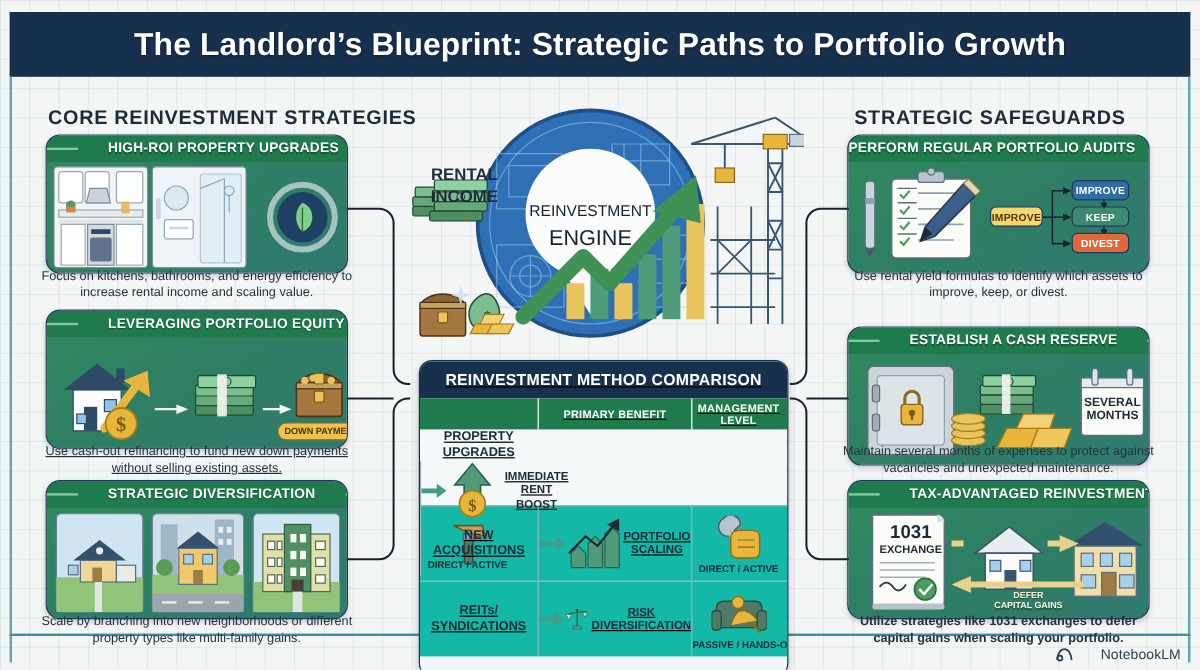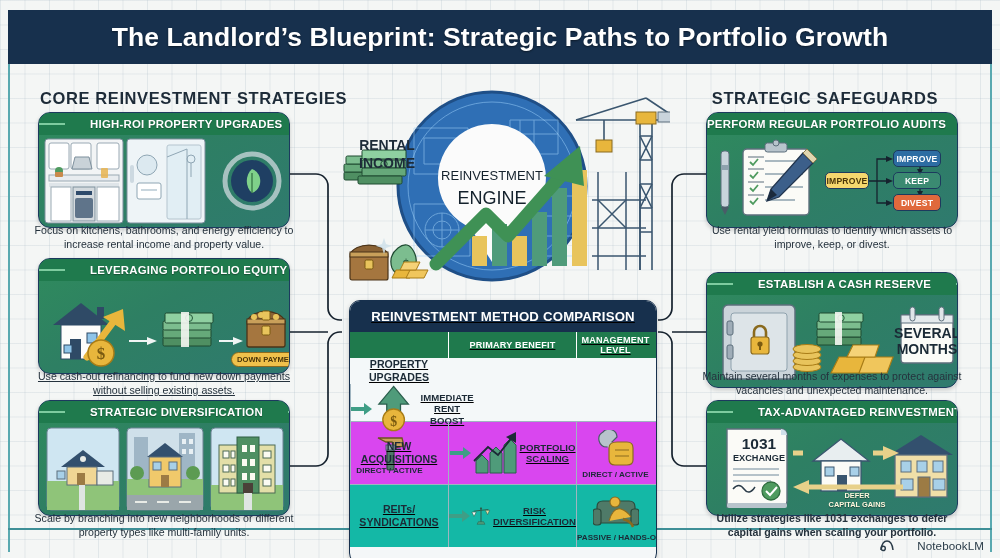--- a/index.html
+++ b/index.html
@@ -113,21 +113,21 @@
   .col3{ width:78px; flex:none; }
   #table .thead .col2, #table .thead .col3{ border-left:1.6px solid #fff; }
   #table .trow{
     height:63px; display:flex; align-items:stretch; border-top:1.4px solid #9fb4c0;
   }
   #table .trow:nth-child(3){ border-top:none; }
   #table .trow .td{
     display:flex; align-items:center; justify-content:center; position:relative;
   }
   #table .trow .col2, #table .trow .col3{ border-left:1.4px solid #9fb4c0; }
-  #table .r1{ background:#f4f8f9;flex-direction:column; } #table .r2{ background:#d946ef; } #table .r3{ background:#14b8a6; }
+  #table .r1{ background:#f4f8f9;flex-direction:column; } #table .r2{ background:#14b8a6; } #table .r3{ background:#14b8a6; }
   .method{
     font-size:10.6px; font-weight:bold; color:#1b2a36; text-align:center; line-height:1.22;
   }
   .benefit{
     font-size:9.6px; font-weight:bold; color:#1b2a36; text-align:center; line-height:1.2;
   }
   .mgmt{
     position:absolute; bottom:5px; left:0; width:100%;
     font-size:8.1px; font-weight:bold; color:#1b2a36; text-align:center; white-space:nowrap;
   }
@@ -229,21 +229,21 @@
         <path d="M152,28 v14" stroke="#8fa6b4" fill="none"></path>
         <rect x="91" y="30" width="4" height="18" rx="2" fill="#cdd9e1"></rect>
 
         <circle cx="213" cy="46" r="27" fill="none" stroke="#cfd9dd" stroke-width="5" opacity=".75"></circle>
         <circle cx="213" cy="46" r="21" fill="#1f3f63"></circle>
         <path d="M213,34 C224,38 224,54 213,58 C206,52 206,40 213,34 Z" fill="#7fd18a"></path>
         <path d="M213,58 L213,38" stroke="#2f6d3f" stroke-width="1.2"></path>
       </svg>
     </div>
   </div>
-  <div class="caption" id="cap-l1">Focus on kitchens, bathrooms, and energy efficiency to increase rental income and property value.</div>
+  <div class="caption" id="cap-l1">Focus on kitchens, bathrooms, and energy efficiency to increase rental income and scaling value.</div>
 
   <div class="card" id="c-l2">
     <div class="hd">
       <span class="rule"></span>
       <span class="lbl">LEVERAGING PORTFOLIO EQUITY</span>
       <span class="rule"></span>
     </div>
     <div class="body">
       <svg width="252" height="92" viewBox="0 0 252 92">
 
@@ -345,21 +345,21 @@
           <rect x="192" y="42" width="4" height="7" fill="#fbfbf2" stroke="#4c6b54"></rect>
         <rect x="184" y="56" width="6" height="7" fill="#fbfbf2" stroke="#4c6b54"></rect>
           <rect x="192" y="56" width="4" height="7" fill="#fbfbf2" stroke="#4c6b54"></rect>
         <rect x="224" y="28" width="8" height="7" fill="#fbfbf2" stroke="#4c6b54"></rect>
         <rect x="224" y="42" width="8" height="7" fill="#fbfbf2" stroke="#4c6b54"></rect>
         <rect x="224" y="56" width="8" height="7" fill="#fbfbf2" stroke="#4c6b54"></rect>
         <rect x="205" y="70" width="8" height="17" fill="#dfe5e2"></rect>
       </svg>
     </div>
   </div>
-  <div class="caption" id="cap-l3">Scale by branching into new neighborhoods or different property types like multi-family units.</div>
+  <div class="caption" id="cap-l3">Scale by branching into new neighborhoods or different property types like multi-family gains.</div>
 
   <div class="card" id="c-r1">
     <div class="hd">
 
       <span class="lbl">PERFORM REGULAR PORTFOLIO AUDITS</span>
 
     </div>
     <div class="body">
       <svg width="252" height="92" viewBox="0 0 252 92">
 
@@ -450,21 +450,21 @@
           <path d="M124,78 L132,62 L160,62 L154,78 Z" fill="#e8b63c"></path>
           <path d="M152,78 L158,62 L186,62 L180,78 Z" fill="#f0c65c"></path>
           <path d="M140,62 L146,50 L172,50 L168,62 Z" fill="#f5d277"></path>
         </g>
 
         <rect x="194" y="20" width="52" height="48" rx="3" fill="#fbfbf7" stroke="#5d6f7c" stroke-width="1.4"></rect>
         <rect x="194" y="20" width="52" height="8" fill="#e4eaed" stroke="#5d6f7c"></rect>
         <rect x="203" y="12" width="5" height="14" rx="2.5" fill="#dfe5e9" stroke="#5d6f7c"></rect>
         <rect x="232" y="12" width="5" height="14" rx="2.5" fill="#dfe5e9" stroke="#5d6f7c"></rect>
       </svg>
-      <div class="tag-white" style="left:196px; top:32px; width:48px; height:28px; font-size:14px; border:none; background:transparent;">SEVERAL MONTHS</div>
+      <div class="tag-white" style="left:196px; top:32px; width:48px; height:28px; font-size:10px; border:none; background:transparent;">SEVERAL MONTHS</div>
     </div>
   </div>
   <div class="caption" id="cap-r2">Maintain several months of expenses to protect against vacancies and unexpected maintenance.</div>
 
   <div class="card" id="c-r3">
     <div class="hd">
       <span class="rule"></span>
       <span class="lbl">TAX-ADVANTAGED REINVESTMENT</span>
       <span class="rule"></span>
     </div>

